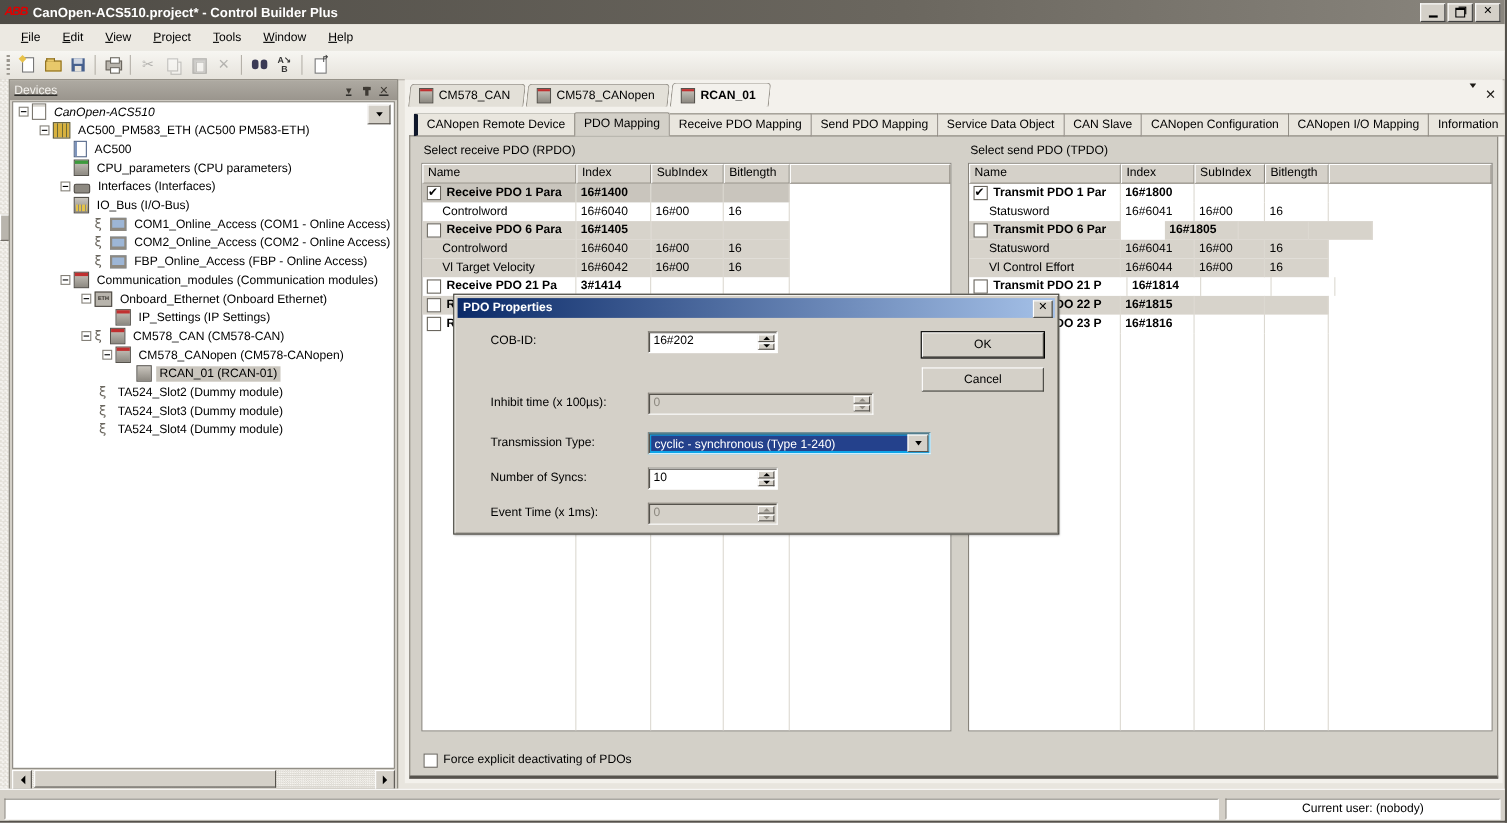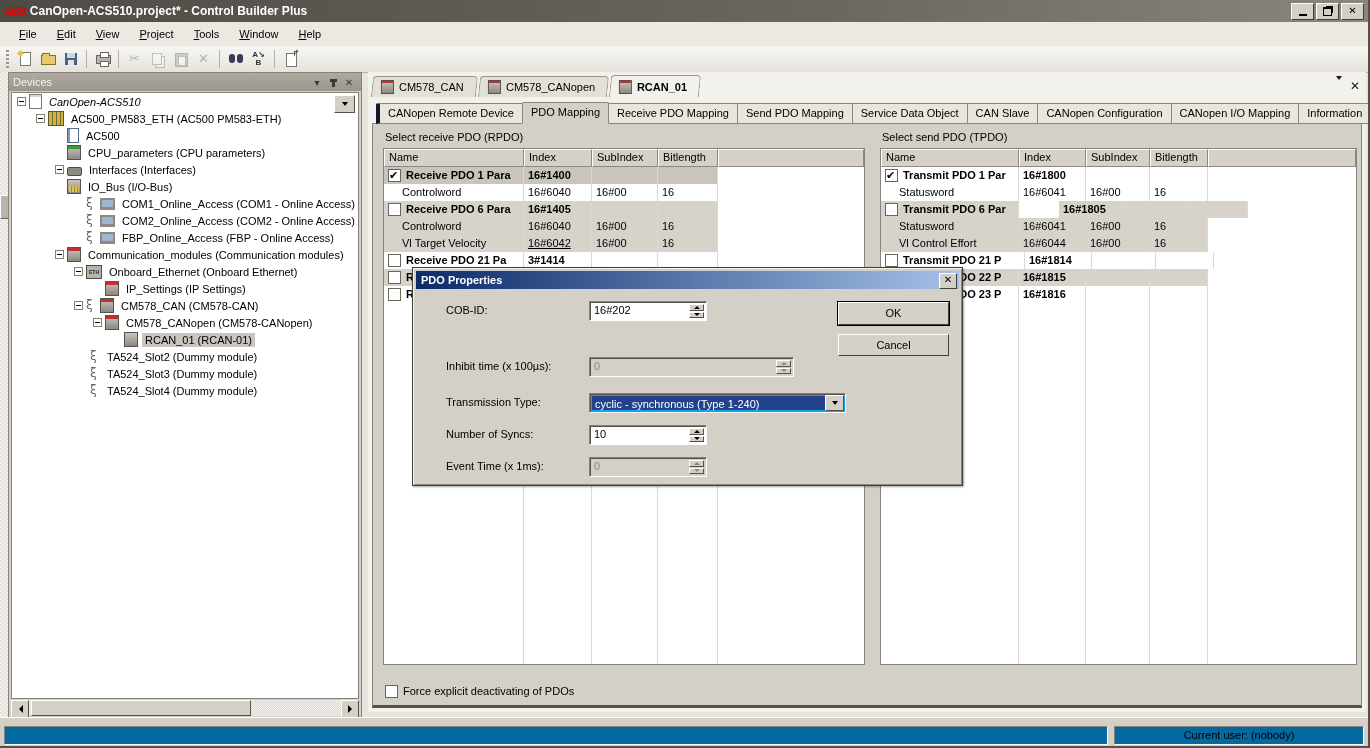--- a/index.html
+++ b/index.html
@@ -47,21 +47,21 @@
   .ic-find::before{left:0;} .ic-find::after{right:0;}
   .ic-ab{font-size:8px;font-weight:bold;color:#333;line-height:8px;text-align:center;}
   .ic-export{position:absolute;left:3px;top:2px;width:9px;height:12px;background:#fff;border:1px solid #777;}
   .ic-export::after{content:"↱";position:absolute;right:-4px;top:-6px;font-size:9px;color:#333;}
   
   .dockstrip{position:absolute;left:0;top:72px;bottom:0;width:8px;
      background:repeating-conic-gradient(#f4f2ee 0 25%,#e3e0d9 0 50%) 0 0/4px 4px;}
   .dockgrip{position:absolute;left:0;top:195px;width:7px;height:22px;background:#b9b5ad;border:1px solid;border-color:#fff #6a665e #6a665e #fff;}
   
   .devpanel{position:absolute;left:8px;top:72px;width:354px;height:646px;background:#d4d0c8;border:1px solid #87837b;box-sizing:border-box;}
-  .devhdr{height:18px;background:linear-gradient(#aeaaa2,#9a958d);display:flex;align-items:center;padding:0 4px;}
+  .devhdr{height:18px;background:linear-gradient(#aeaaa2,#9a958d);display:flex;align-items:center;padding:0 4px;text-decoration:underline;}
   .devhdr .dtitle{flex:1;color:#f4f2ee;}
   .hbtn{width:16px;height:14px;display:flex;align-items:center;justify-content:center;color:#3e3a34;font-size:10px;font-weight:bold;}
   .pinic{width:3px;height:8px;background:#3e3a34;position:relative;margin-top:1px;}
   .pinic::before{content:"";position:absolute;left:-2px;top:0;width:7px;height:3px;background:#3e3a34;}
   .tree{position:absolute;left:2px;top:19px;right:2px;bottom:18px;background:#fff;border:1px solid #87837b;overflow:hidden;}
   .trow-item{height:17px;display:flex;align-items:center;white-space:nowrap;}
   .exp{width:9px;height:9px;border:1px solid #848078;background:#fff;box-sizing:border-box;position:relative;margin-right:3px;flex:none;}
   .exp::after{content:"";position:absolute;left:1px;top:3px;width:5px;height:1px;background:#000;}
   .expspace{width:12px;flex:none;}
   .tlabel{padding:1px 3px;}
@@ -115,21 +115,21 @@
   .trow.selected .cell:not(.filler){background:#c9c5bd;}
   .trow.grp .cname,.trow.grp .cidx{font-weight:bold;}
   .trow.sub .cname{padding-left:18px;}
   .tfill{flex:1;display:flex;}
   .tfill .cell{height:100%;}
   .cb{width:11px;height:11px;background:#fff;border:1px solid #6a665e;box-sizing:content-box;position:relative;margin-right:5px;flex:none;}
   .cb.on::after{content:"✔";position:absolute;left:0px;top:-3px;font-size:11px;font-weight:bold;color:#000;}
   .forcerow{position:absolute;left:12px;top:560px;display:flex;align-items:center;height:14px;}
   
   .statusbar{position:absolute;left:0;bottom:0;right:0;height:28px;background:#d4d0c8;border-top:1px solid #fff;}
-  .spanel{position:absolute;top:8px;height:19px;border:1px solid;border-color:#87837b #fff #fff #87837b;background:#0369a1;box-sizing:border-box;}
+  .spanel{position:absolute;top:8px;height:19px;border:1px solid;border-color:#87837b #fff #fff #87837b;background:#ffffff;box-sizing:border-box;}
   .sp1{left:4px;width:1104px;}
   .sp2{left:1114px;width:250px;text-align:center;line-height:17px;}
   
   .dialog{position:absolute;left:412px;top:267px;width:549px;height:217px;background:#d4d0c8;z-index:50;
     border:1px solid #40403a;box-shadow:inset 1px 1px 0 #f4f2ee,inset -1px -1px 0 #8d8981,1px 1px 2px rgba(0,0,0,.35);}
   .dlgtitle{position:absolute;left:3px;top:3px;right:3px;height:18px;background:linear-gradient(90deg,#0b2a68,#a5c1e8);
     display:flex;align-items:center;padding-left:5px;color:#fff;font-weight:bold;}
   .dlgx{position:absolute;right:2px;top:2px;width:16px;height:14px;background:#d4d0c8;border:1px solid;border-color:#fff #40403a #40403a #fff;
     color:#000;font-weight:bold;font-size:10px;line-height:12px;text-align:center;}
   .frow{position:absolute;left:0;height:20px;}
@@ -460,21 +460,21 @@
             </span>
             <span class="cell cbit" style="width: 60px;">
               <span>16</span>
             </span>
             <span class="cell filler" style="flex: 1 1 0%; border-right: none;"></span>
           </div>
           <div class="trow sub shaded">
             <span class="cell cname" style="width: 140px;">
               <span>Vl Target Velocity</span>
             </span>
-            <span class="cell cidx" style="width: 68px; text-decoration: underline;">
+            <span class="cell cidx" style="width: 68px;">
               <span>16#6042</span>
             </span>
             <span class="cell csub" style="width: 66px;">
               <span>16#00</span>
             </span>
             <span class="cell cbit" style="width: 60px;">
               <span>16</span>
             </span>
             <span class="cell filler" style="flex: 1 1 0%; border-right: none;"></span>
           </div>

